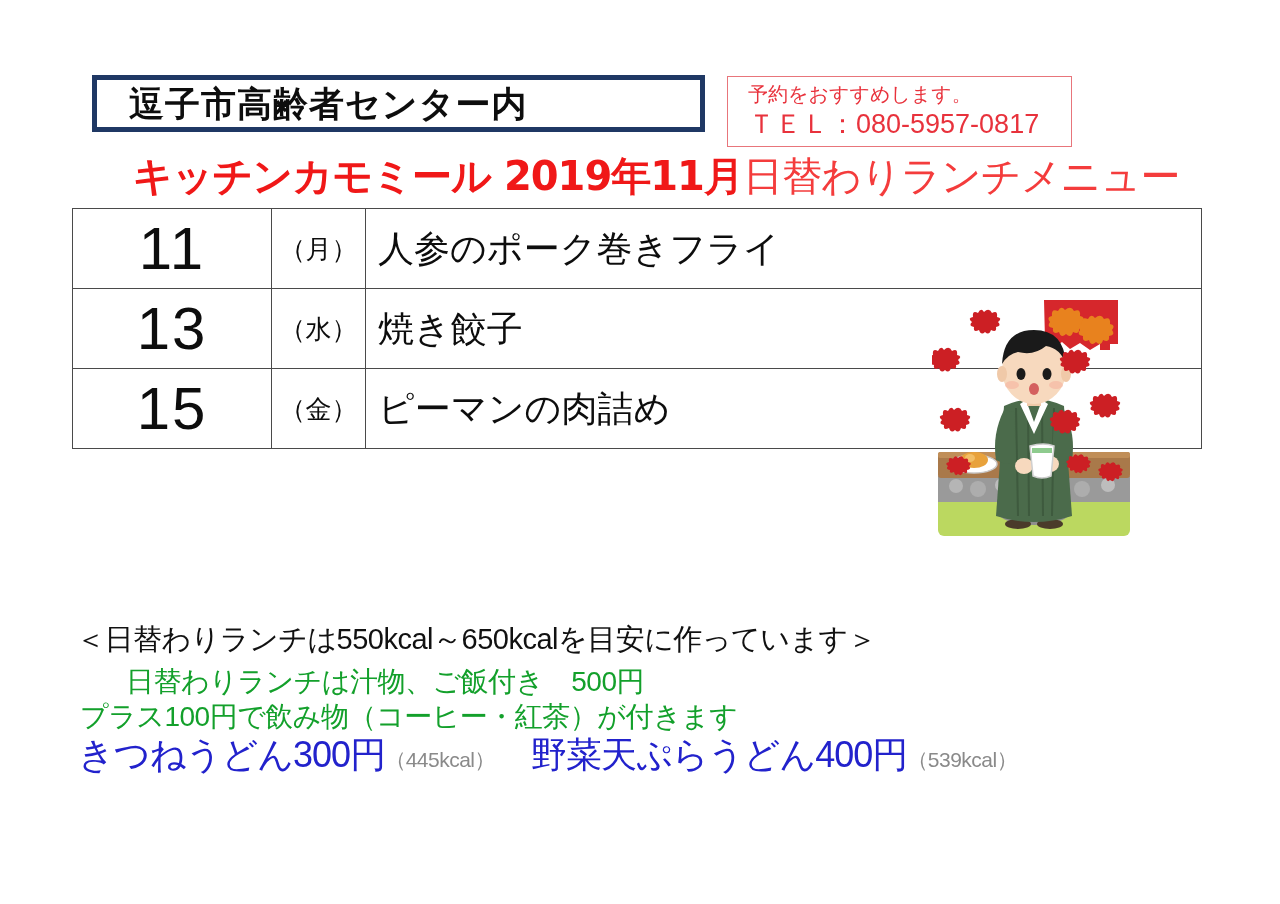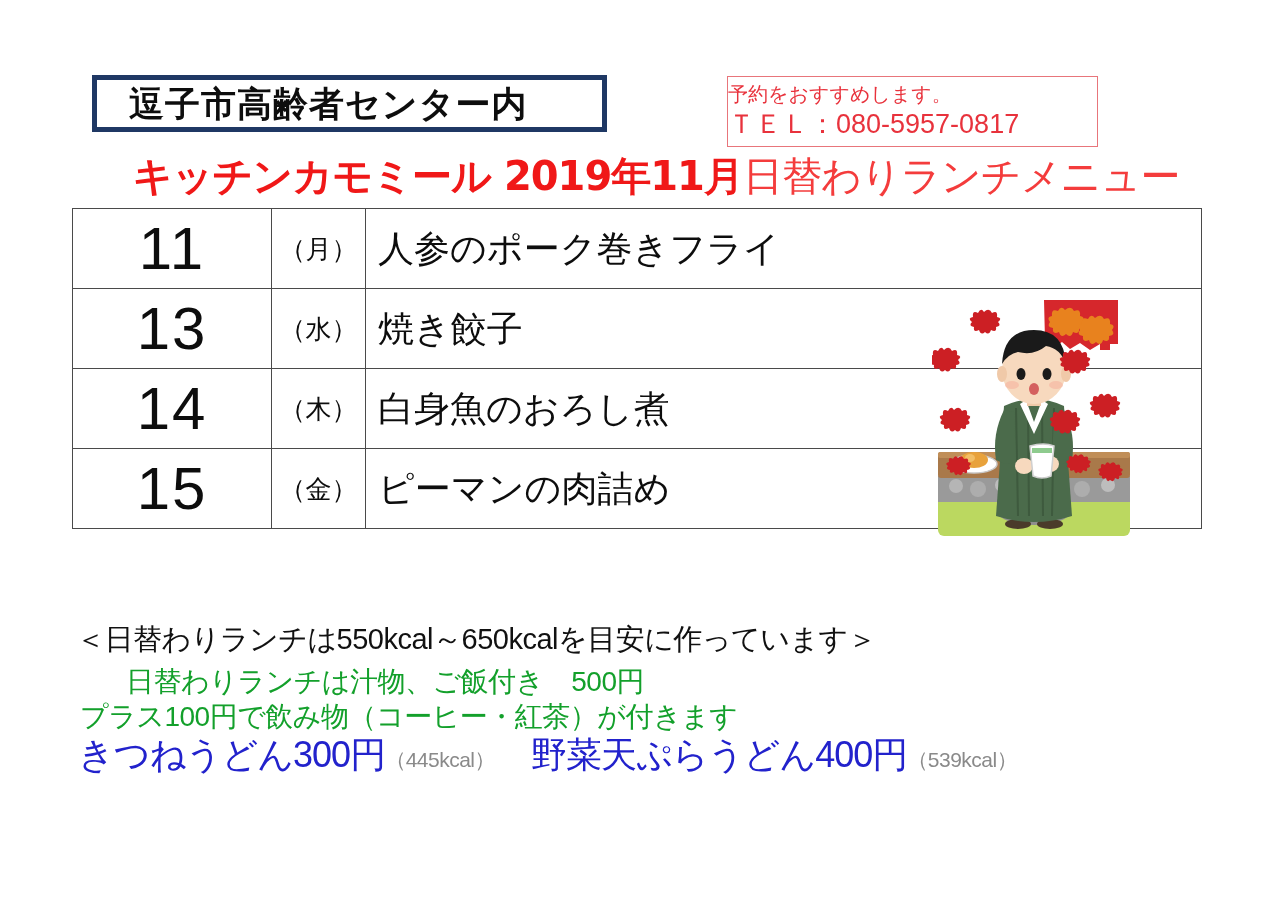--- a/index.html
+++ b/index.html
@@ -14,21 +14,21 @@
     overflow: hidden;
     font-family: "Liberation Sans", "DejaVu Sans", sans-serif;
     -webkit-font-smoothing: antialiased;
   }
 
   
   .venue-box {
     position: absolute;
     left: 92px;
     top: 75px;
-    width: 515px;
+    width: 613px;
     height: 57px;
     border: 5px solid #1F3864;
     box-sizing: border-box;
     background: #ffffff;
     display: flex;
     align-items: center;
   }
   .venue-text {
     font-size: 35px;
     font-weight: bold;
@@ -36,26 +36,26 @@
     letter-spacing: 1px;
     padding-left: 32px;
     line-height: 1;
     white-space: nowrap;
   }
 
   .phone-box {
     position: absolute;
     left: 727px;
     top: 76px;
-    width: 371px;
+    width: 345px;
     height: 71px;
     border: 1.6px solid #E8757B;
     box-sizing: border-box;
     background: #ffffff;
-    padding: 4px 0 0 0;
+    padding: 4px 0 0 20px;
   }
   .phone-line-1 {
     font-size: 20px;
     color: #E8323C;
     line-height: 1.35;
     white-space: nowrap;
     letter-spacing: 0px;
   }
   .phone-line-2 {
     font-size: 27px;
@@ -224,25 +224,20 @@
       <td class="col-date"><span class="date-text">11</span></td>
       <td class="col-day"><span class="day-text">（月）</span></td>
       <td class="col-item"><span class="item-text">人参のポーク巻きフライ</span></td>
     </tr>
     <tr>
       <td class="col-date"><span class="date-text">13</span></td>
       <td class="col-day"><span class="day-text">（水）</span></td>
       <td class="col-item"><span class="item-text">焼き餃子</span></td>
     </tr>
     <tr>
-      <td class="col-date"><span class="date-text">14</span></td>
-      <td class="col-day"><span class="day-text">（木）</span></td>
-      <td class="col-item"><span class="item-text">白身魚のおろし煮</span></td>
-    </tr>
-    <tr>
       <td class="col-date"><span class="date-text">15</span></td>
       <td class="col-day"><span class="day-text">（金）</span></td>
       <td class="col-item"><span class="item-text">ピーマンの肉詰め</span></td>
     </tr>
   </tbody>
 </table>
 
 <div class="illustration">
   <svg viewBox="0 0 204 256" width="204" height="256" xmlns="http://www.w3.org/2000/svg">
 

